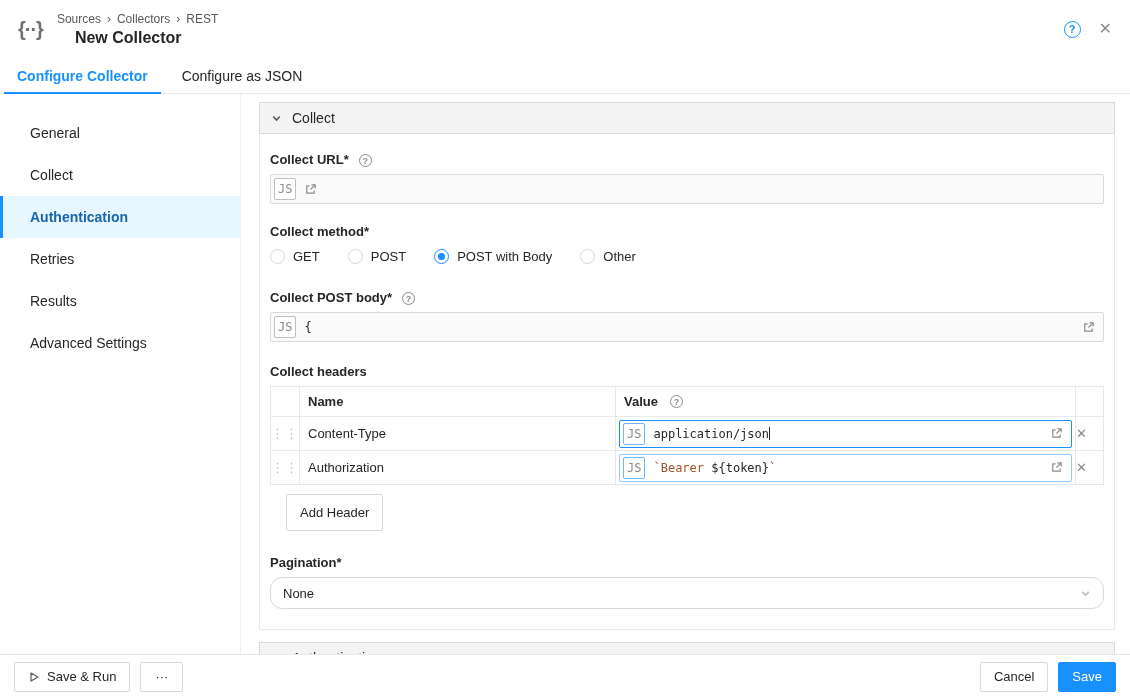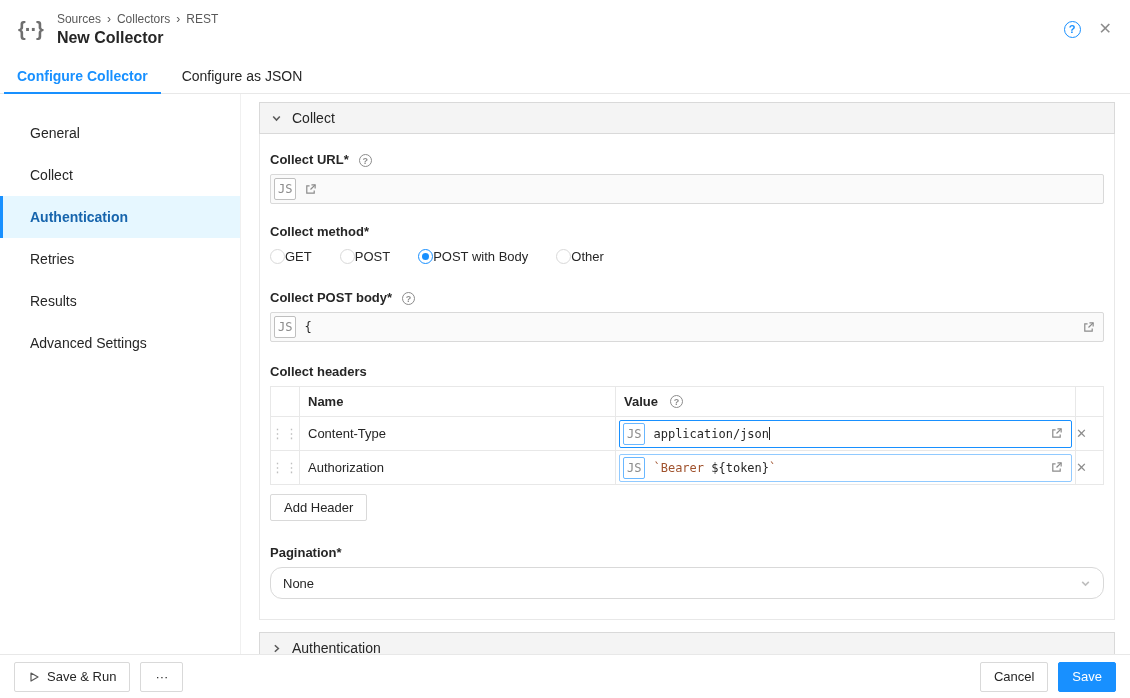--- a/index.html
+++ b/index.html
@@ -8,21 +8,21 @@
     font-family:"Liberation Sans", sans-serif;
     font-size:13px; color:#262626; background:#fff;
     display:flex; flex-direction:column; overflow:hidden;
   }
 
   
   .hdr { height:58px; flex:0 0 auto; display:flex; align-items:center; padding:0 16px; }
   .logo { font-size:20px; font-weight:700; color:#6f6f6f; margin:0 14px 0 2px; letter-spacing:-1px; }
   .hdr-text { display:flex; flex-direction:column; gap:3px; }
   .crumbs { font-size:12px; color:#595959; display:flex; gap:6px; align-items:center; }
-  .title { font-size:16px; font-weight:700; color:#262626; }
+  .title { font-size:16px; font-weight:700; color:#262626;margin-left:18px; }
   .hdr-right { margin-left:auto; display:flex; align-items:center; gap:18px; padding-right:2px; }
   .qhelp { width:17px; height:17px; border:1.5px solid #1890ff; border-radius:50%; color:#1890ff;
            font-size:11px; font-weight:700; display:flex; align-items:center; justify-content:center; cursor:pointer; }
   .close { color:#8c8c8c; font-size:16px; cursor:pointer; line-height:1; }
 
   
   .tabs { display:flex; border-bottom:1px solid #e8e8e8; flex:0 0 auto; }
   .tab { padding:10px 17px 9px; font-size:14px; position:relative; cursor:pointer; color:#262626; }
   .tab.active { color:#1890ff; font-weight:600; }
   .tab.active:after { content:""; position:absolute; left:4px; right:4px; bottom:-1px; height:2px; background:#1890ff; }
@@ -48,21 +48,21 @@
   .fieldgroup { height:30px; border:1px solid #d9d9d9; border-radius:2px; display:flex; align-items:center;
                 background:#fafafa; cursor:text; }
   .jsbadge { margin-left:3px; border:1px solid #bfbfbf; border-radius:2px; font-family:"DejaVu Sans Mono",monospace;
              font-size:12px; color:#8c8c8c; padding:4px 3px; line-height:1; background:#fff; }
   .fval { flex:1; margin-left:8px; font-family:"DejaVu Sans Mono",monospace; font-size:12px;
           white-space:pre; overflow:hidden; color:#262626; }
   .str { color:#a0522d; }
   .expand { margin:0 8px; display:flex; cursor:pointer; }
 
   .radios { display:flex; gap:28px; margin:10px 0 6px; }
-  .radio { display:flex; align-items:center; cursor:pointer;justify-content:center; }
+  .radio { display:flex; align-items:center; gap:8px; cursor:pointer;justify-content:center; }
   .rdot { width:15px; height:15px; border:1px solid #d9d9d9; border-radius:50%; background:#fff;
           display:flex; align-items:center; justify-content:center; }
   .radio.sel .rdot { border-color:#1890ff; }
   .radio.sel .rdot:after { content:""; width:7px; height:7px; border-radius:50%; background:#1890ff; }
 
   .spacer14 { height:14px; } .spacer16 { height:16px; } .spacer18 { height:18px; }
 
   
   .htable { width:100%; border-collapse:collapse; margin-top:2px; }
   .htable th, .htable td { border:1px solid #e8e8e8; text-align:left; font-size:13px; }
@@ -74,21 +74,21 @@
   .cell-val { padding:2px 3px; }
   .vfield { height:28px; border:1px solid #91caff; border-radius:2px; display:flex; align-items:center; background:#fff; cursor:text; }
   .vfield.focused { border-color:#1890ff; }
   .vfield .jsbadge { border-color:#69b7ff; background:#fff; }
   .caret { display:inline-block; width:1px; height:13px; background:#262626; vertical-align:-2px; animation:blink 1s step-end infinite; }
   @keyframes blink { 50% { opacity:0; } }
 
   .btn { height:30px; border:1px solid #d9d9d9; border-radius:2px; background:#fff; font-size:13px;
          padding:0 13px; display:inline-flex; align-items:center; gap:7px; cursor:pointer;
          color:#262626; font-family:"Liberation Sans",sans-serif; }
-  .addbtn { height:27px; margin-top:9px; }
+  .addbtn { height:37px; margin-top:9px;margin-left:16px; }
 
   .selectbox { height:32px; border:1px solid #d9d9d9; border-radius:12px; display:flex; align-items:center;
                justify-content:space-between; padding:0 12px; cursor:pointer; background:#fff; }
 
   
   .footer { flex:0 0 auto; height:44px; border-top:1px solid #e8e8e8; display:flex; align-items:center;
             padding:0 14px; gap:10px; background:#fff; }
   .footer .grow { flex:1; }
   .btn.small-sq { padding:0 14px; }
   .btn-primary { background:#1890ff; border-color:#1890ff; color:#fff; }

